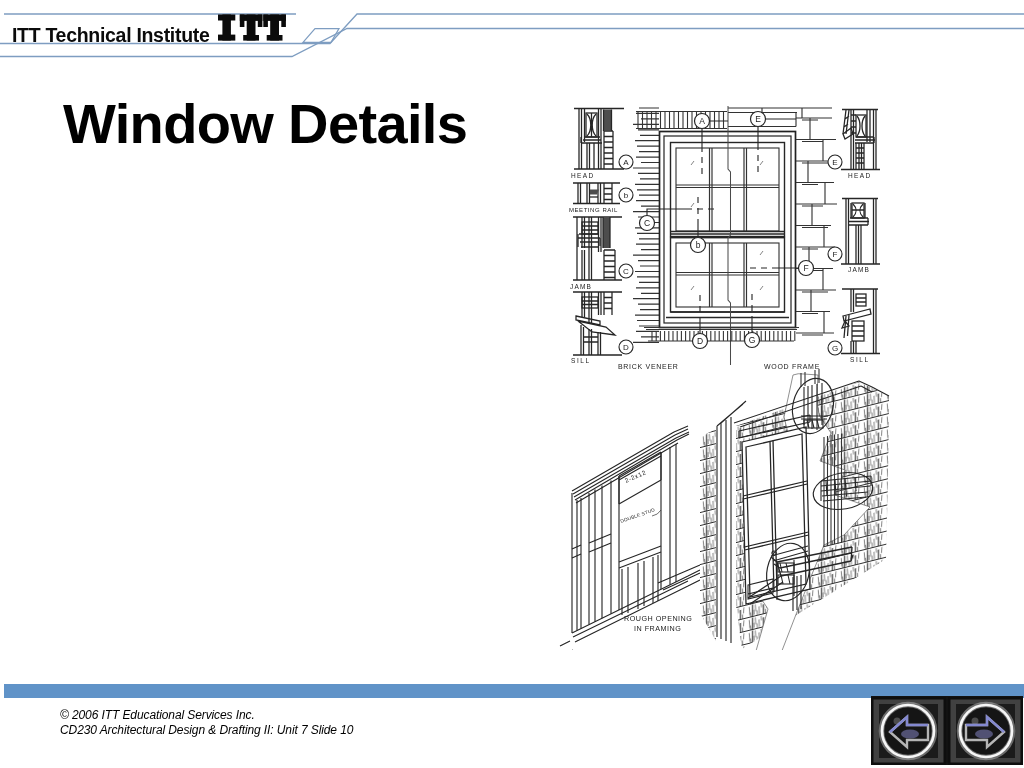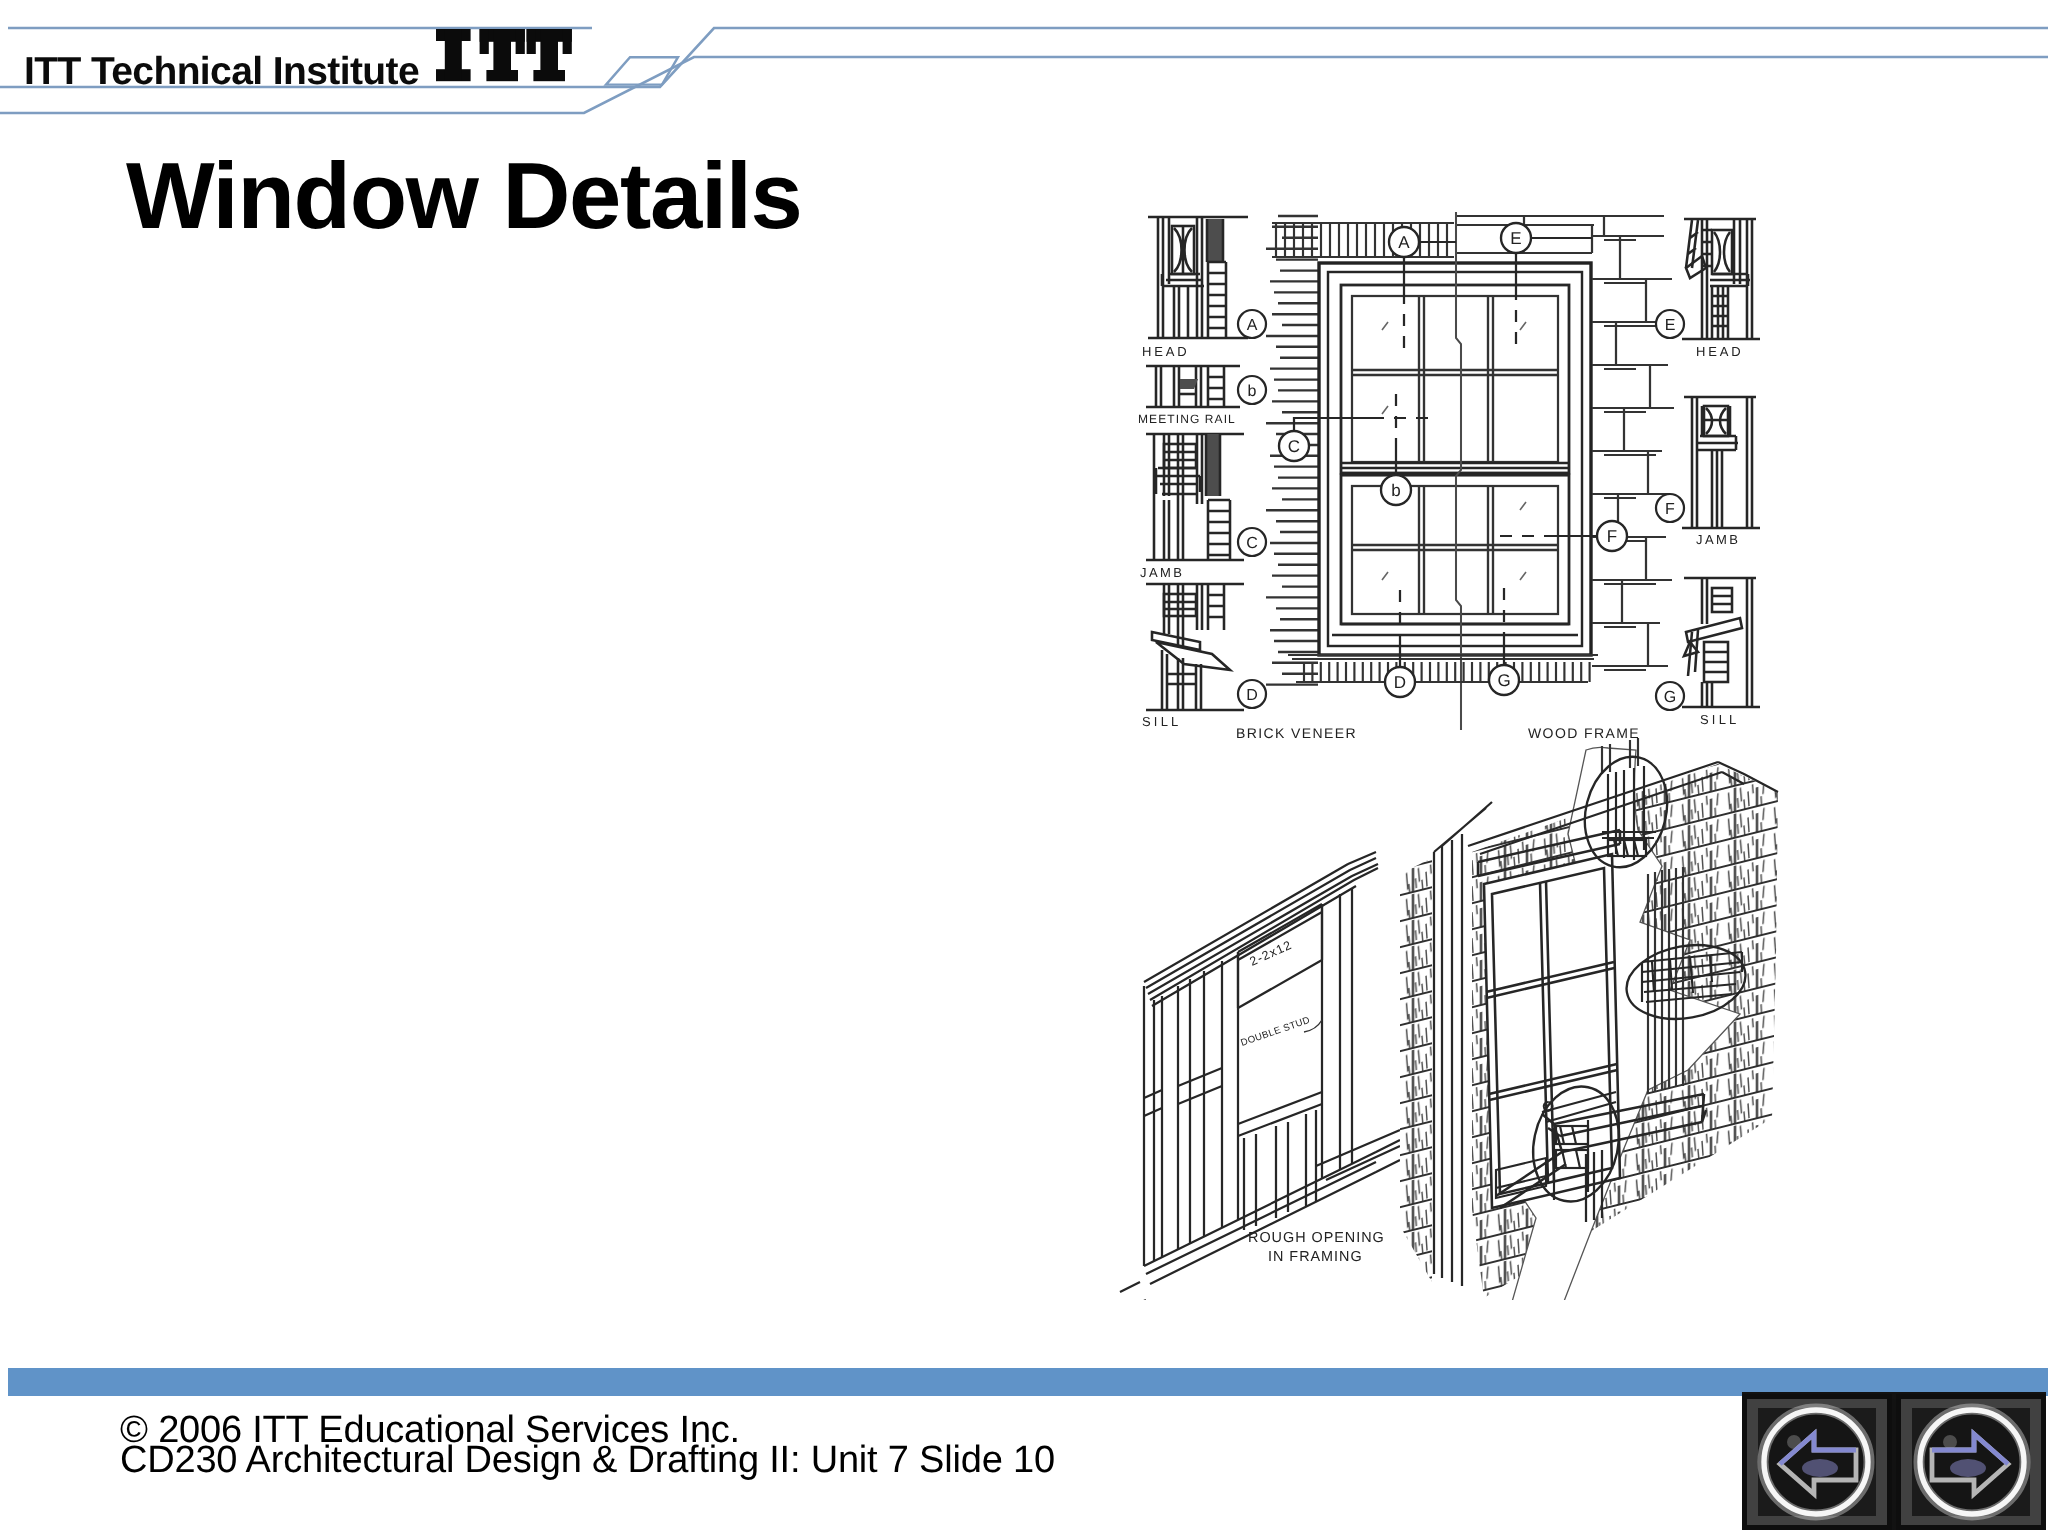--- a/index.html
+++ b/index.html
@@ -31,21 +31,21 @@
     <rect x="246.7" y="14.5" width="8.8" height="26"></rect>
     <rect x="243.2" y="35" width="15.8" height="5.6"></rect>
     <rect x="263.3" y="14.5" width="22.6" height="6.4"></rect>
     <rect x="263.3" y="14.5" width="4.6" height="12.5"></rect>
     <rect x="281.3" y="14.5" width="4.6" height="12.5"></rect>
     <rect x="270.2" y="14.5" width="8.8" height="26"></rect>
     <rect x="266.7" y="35" width="15.8" height="5.6"></rect>
   </g>
 </svg>
 
-<div class="abs" style="left:63px;top:70px;font-size:47px;font-weight:bold;color:#000;letter-spacing:-0.65px;">Window Details</div>
+<div class="abs" style="left:63px;top:91px;font-size:56px;font-weight:bold;color:#000;letter-spacing:-0.65px;">Window Details</div>
 
 <svg class="abs" style="left:540px;top:85px;filter:blur(0.35px);" width="370" height="565" viewBox="0 0 370 565">
 <defs>
 <pattern id="sh" width="23" height="13" patternUnits="userSpaceOnUse" patternTransform="skewY(-14)">
         <rect width="23" height="13" fill="#ffffff"></rect>
         <path d="M0,12.5 H23 M5.5,0.5 V12.3 M16.5,3 V12.5" stroke="#303030" stroke-width="1.12" fill="none"></path>
         <path d="M2.2,2.2 l0.7,8.5 M8.2,1.2 l0.6,7 M12,4 l0.5,7.5 M20,1.2 l-0.5,6 M14.2,1 l0.4,4.6 M3.4,8 l0.4,4 M10,7.5 l0.4,4.5 M18.5,8 l0.3,4 M6.8,6 l0.4,5" stroke="#484848" stroke-width="0.7" fill="none"></path>
       </pattern>
 </defs>
 <rect x="0" y="0" width="370" height="565" fill="#ffffff"></rect>
@@ -319,21 +319,21 @@
       <path d="M240,478 l2,9 M246,478 l2,9 M241,490 l2,9 M248,490 l2,9"></path>
       <path d="M237,479 V515 M254,475 V511"></path>
       <path d="M234,466 a2.2,2.2 0 1,0 0.1,0"></path>
     </g>
 
 <ellipse cx="248" cy="487" rx="21" ry="29" transform="rotate(12 248 487)" fill="none" stroke="#262626" stroke-width="1.18"></ellipse>
 </svg>
 
 <div class="abs" style="left:4px;top:684px;width:1020px;height:14px;background:#6093c8;"></div>
 
-<div class="abs" style="left:60px;top:707.5px;font-size:19px;color:#000;line-height:15.2px;letter-spacing:-0.1px;">
+<div class="abs" style="left:60px;top:707.5px;font-size:12px;color:#000;line-height:15.2px;letter-spacing:-0.1px;font-style:italic;">
 © 2006 ITT Educational Services Inc.<br>
 CD230 Architectural Design &amp; Drafting II: Unit 7 Slide 10
 </div>
 
 <div class="abs" style="left:871px;top:696px;width:152px;height:69px;background:#121212;"></div>
 
 <svg class="abs" style="left:871px;top:697px" width="75" height="68" viewBox="0 0 75 68">
   <rect x="0" y="0" width="75" height="68" fill="#0e0e0e"></rect>
   <rect x="2.5" y="2.5" width="70" height="63" fill="#414141"></rect>
   <rect x="8" y="7" width="59" height="54" fill="#1b1b1b"></rect>

